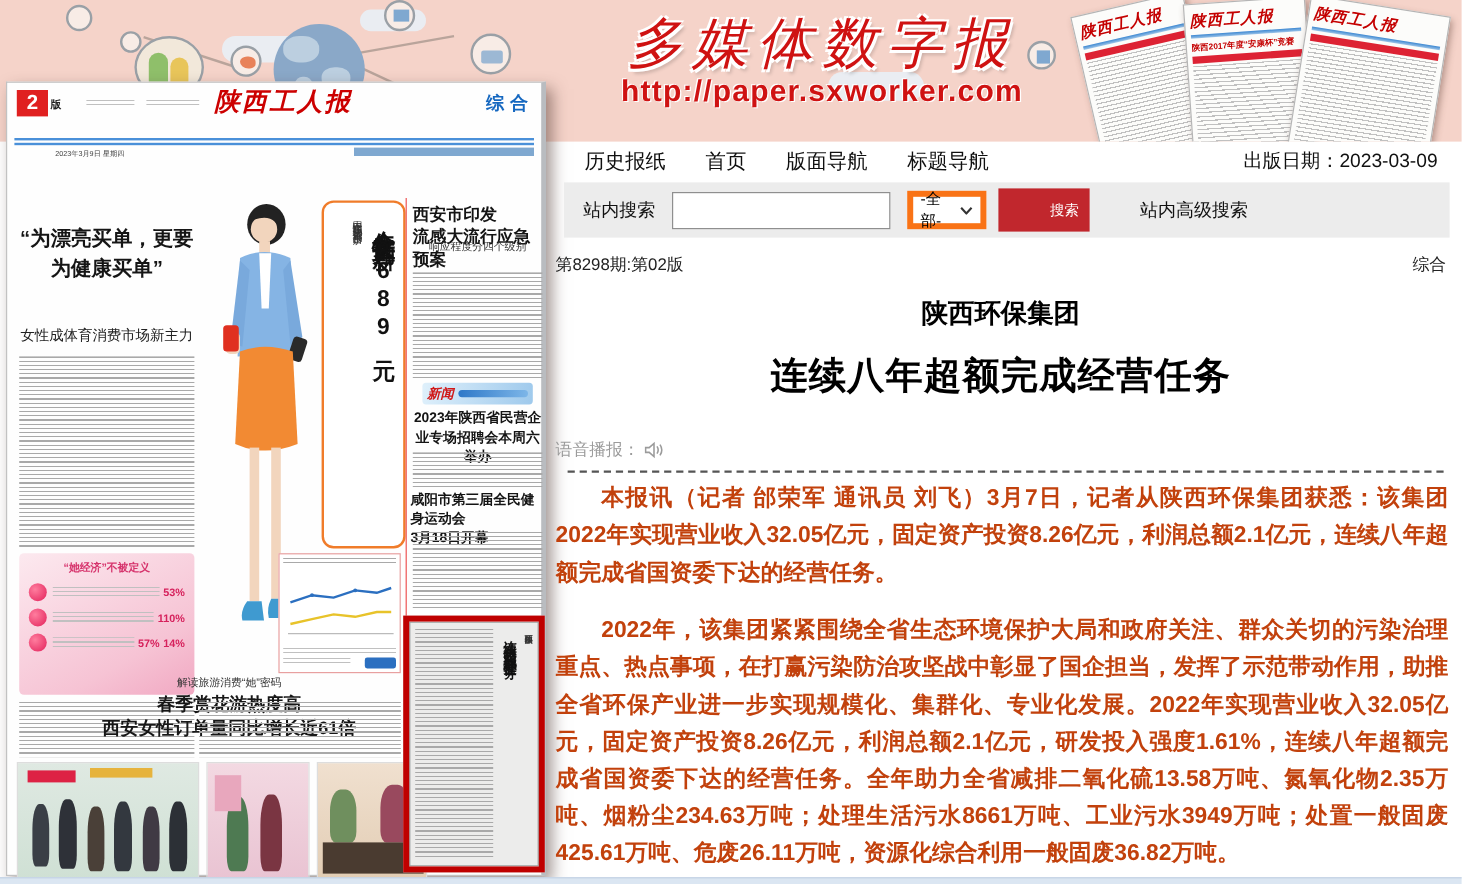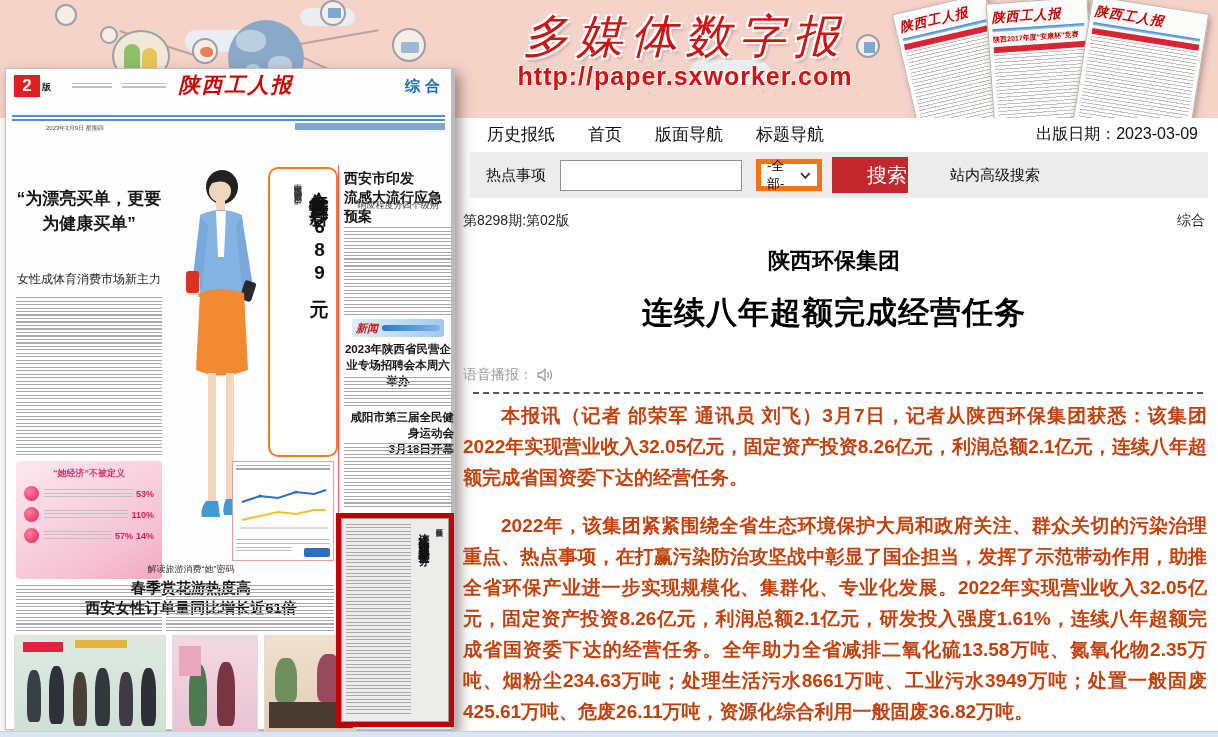--- a/index.html
+++ b/index.html
@@ -94,21 +94,21 @@
   #col3-rule { position:absolute; left:332px; top:96px; width:1px; height:350px; background:#e55; }
   #h-flu { position:absolute; left:338px; top:100px; width:108px; font-size:14px; font-weight:bold; line-height:1.35; color:#141414; }
   #h-flu-sub { position:absolute; left:338px; top:130px; width:108px; text-align:center; font-size:9px; color:#333; }
   #col3-greek-a { position:absolute; left:338px; top:158px; width:108px; height:88px; }
   #news-logo { position:absolute; left:346px; top:250px; width:92px; height:18px;
     background:linear-gradient(100deg,#dff0fb,#9ec9ec); border-radius:3px; display:flex; align-items:center; padding:0 4px; }
   #news-logo .t { color:#d01818; font-weight:bold; font-style:italic; font-size:11px; }
   #news-logo .swash { flex:1; height:6px; margin-left:4px; background:linear-gradient(90deg,#2e78c8,#7db6e8); border-radius:3px; }
   #h-job { position:absolute; left:336px; top:272px; width:112px; text-align:center; font-size:11.5px; font-weight:bold; line-height:1.4; color:#141414; }
   #col3-greek-b { position:absolute; left:338px; top:308px; width:108px; height:30px; }
-  #h-xianyang { position:absolute; left:336px; top:340px; width:112px; text-align:right; font-size:11.5px; font-weight:bold; line-height:1.4; color:#141414; }
+  #h-xianyang { position:absolute; left:336px; top:340px; width:112px; text-align:left; font-size:11.5px; font-weight:bold; line-height:1.4; color:#141414; }
   #col3-greek-c { position:absolute; left:338px; top:374px; width:108px; height:66px; }
 
   
   #highlight { position:absolute; left:330px; top:444px; width:118px; height:214px;
     border:5px solid #bf0000; background:#ececeb; box-shadow:inset 0 0 0 1px #9aa0a0; padding:6px 5px; display:flex; }
   #highlight .gcol { flex:1; margin-right:5px; }
   #highlight .vtitle { writing-mode:vertical-rl; text-orientation:upright; font-weight:bold;
     font-size:11px; color:#111; letter-spacing:2px; }
   #highlight .vsrc { writing-mode:vertical-rl; text-orientation:upright; font-size:7px; color:#333; margin-left:3px; }
 
@@ -116,21 +116,21 @@
   #nav-row { position:absolute; left:487px; top:123px; width:711px; display:flex; align-items:center; font-size:17px; color:#101010; }
   #nav-row .nav-item { margin-right:33px; cursor:pointer; white-space:nowrap; }
   #pub-date { margin-left:auto; font-size:16px; color:#101010; }
   #search-bar { position:absolute; left:470px; top:152px; width:738px; height:46px; background:#ececec;
     display:flex; align-items:center; padding-left:16px; }
   #search-label { font-size:15px; color:#111; }
   #search-input { width:182px; height:31px; margin-left:14px; border:1px solid #8f8f8f; background:#fff; font-size:14px; padding:0 6px; }
   #search-scope { width:66px; height:32px; margin-left:14px; border:5px solid #f97316; background:#fff;
     display:flex; align-items:center; justify-content:space-between; padding:0 6px; font-size:13px; cursor:pointer; }
   #search-btn { width:76px; height:36px; margin-left:10px; background:#c1272d; color:#fff; border:none;
-    font-size:20px; cursor:pointer; font-family:inherit;padding-left:34px; }
+    font-size:12px; cursor:pointer; font-family:inherit;padding-left:34px; }
   #search-adv { margin-left:42px; font-size:15px; color:#111; cursor:pointer; }
 
   #issue-row { position:absolute; left:463px; top:212px; width:742px; display:flex; justify-content:space-between; font-size:14px; color:#222; }
   #article-subtitle { position:absolute; left:463px; top:246px; width:742px; text-align:center; font-size:22px; font-weight:bold; color:#000; }
   #article-title { position:absolute; left:463px; top:292px; width:742px; text-align:center; font-size:31px; font-weight:bold; color:#000; letter-spacing:1px; }
   #tts { position:absolute; left:463px; top:366px; width:742px; text-align:left; font-size:14px; color:#9b9b9b; cursor:pointer; }
   #tts svg { vertical-align:-3px; }
   #dash-rule { position:absolute; left:473px; top:392px; width:730px; border-top:2px dashed #555; }
   #article-body { position:absolute; left:463px; top:400px; width:744px; height:330px; overflow:hidden; }
   #article-body p { font-size:19px; line-height:31px; text-indent:2em; color:#c2410c;
@@ -327,21 +327,21 @@
 
 <div id="nav-row">
   <span class="nav-item">历史报纸</span>
   <span class="nav-item">首页</span>
   <span class="nav-item">版面导航</span>
   <span class="nav-item">标题导航</span>
   <span id="pub-date">出版日期：2023-03-09</span>
 </div>
 
 <div id="search-bar">
-  <span id="search-label">热点事项</span>
+  <span id="search-label">站内搜索</span>
   <input id="search-input" type="text" value="" style="">
   <div id="search-scope">
     <span>-全部-</span>
     <svg width="11" height="7" viewBox="0 0 11 7">
       <polyline points="1,1 5.5,6 10,1" fill="none" stroke="#333" stroke-width="1.8"></polyline>
     </svg>
   </div>
   <button id="search-btn">搜索</button>
   <span id="search-adv">站内高级搜索</span>
 </div>

